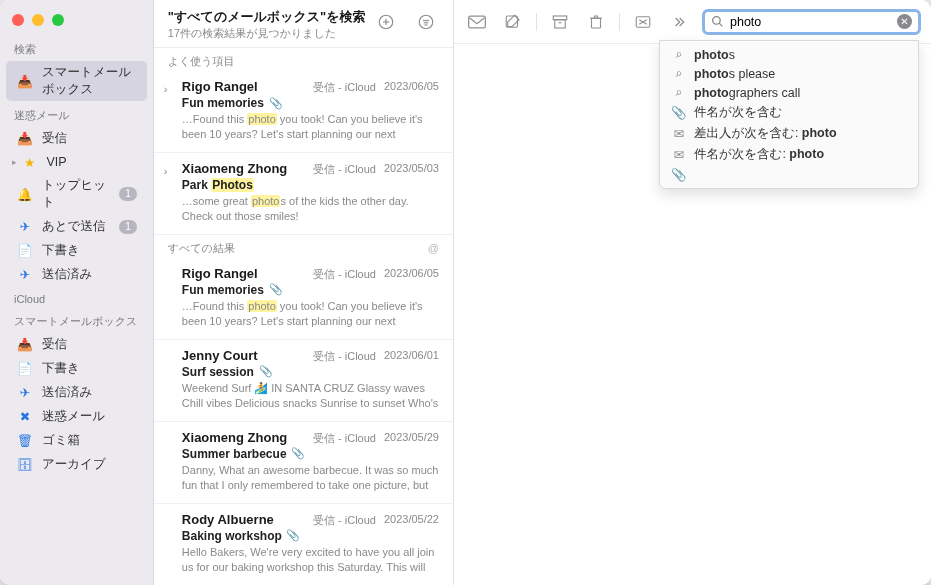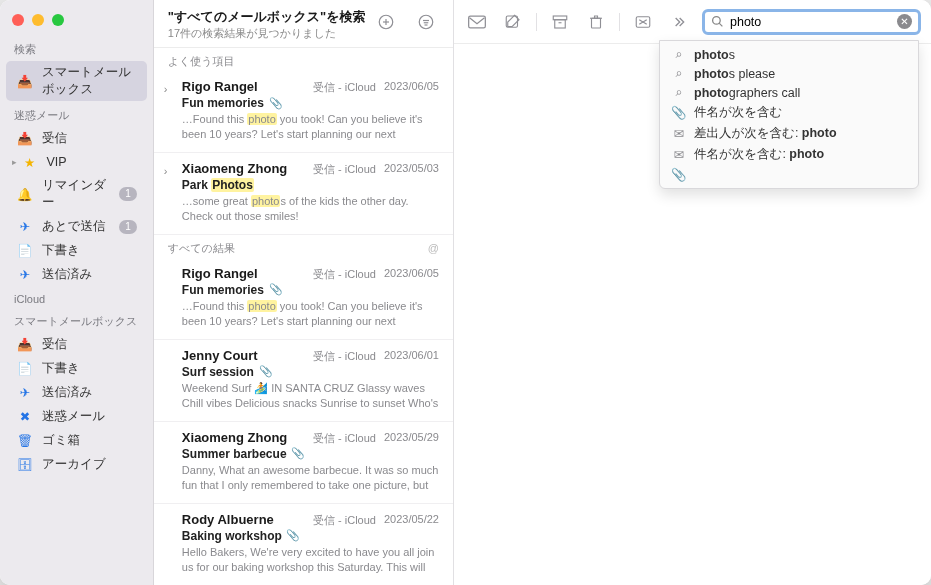--- a/index.html
+++ b/index.html
@@ -78,21 +78,21 @@
         <span class="ic">📥</span>
         <span class="lbl">受信</span>
       </div>
       <div class="sb-item vip">
         <span style="color:#999;font-size:9px;margin-left:-4px;margin-right:-4px">▸</span>
         <span class="ic">★</span>
         <span class="lbl">VIP</span>
       </div>
       <div class="sb-item">
         <span class="ic">🔔</span>
-        <span class="lbl">リマインダー</span>
+        <span class="lbl">トップヒット</span>
         <span class="badge">1</span>
       </div>
       <div class="sb-item">
         <span class="ic">✈</span>
         <span class="lbl">あとで送信</span>
         <span class="badge">1</span>
       </div>
       <div class="sb-item">
         <span class="ic">📄</span>
         <span class="lbl">下書き</span>

